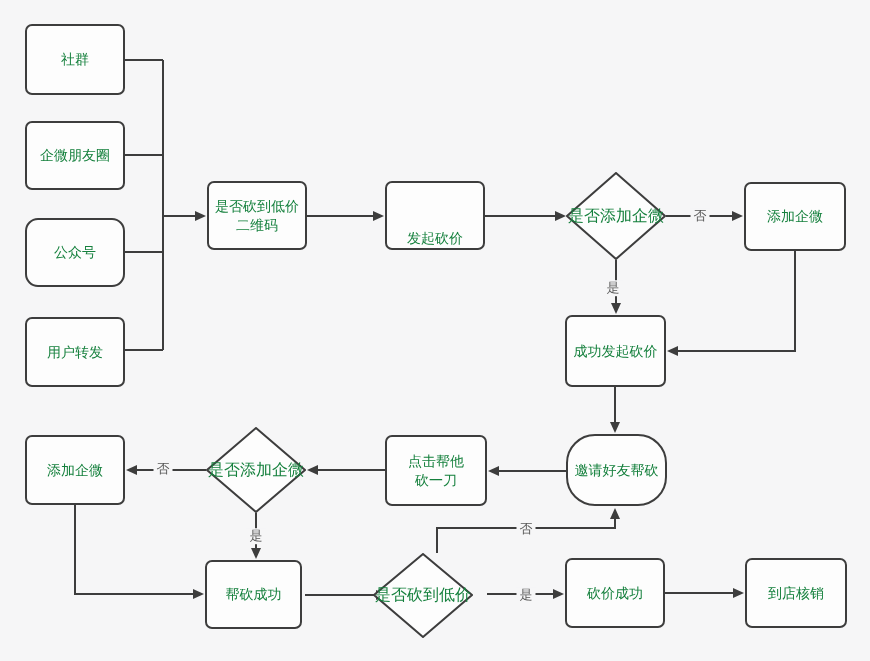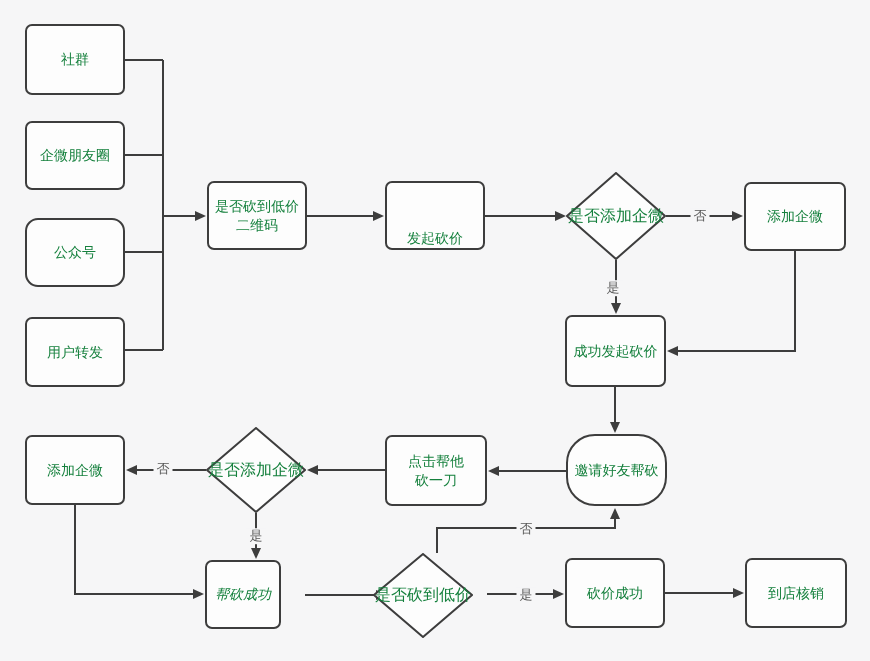--- a/index.html
+++ b/index.html
@@ -165,21 +165,21 @@
     <svg viewBox="0 0 100 86" preserveAspectRatio="none">
       <polygon points="50,1 99,43 50,85 1,43"></polygon>
     </svg>
     <span class="dlabel">是否添加企微</span>
   </div>
 
   <div class="node" style="left:25px;top:435px;width:100px;height:70px;">
     <span>添加企微</span>
   </div>
 
-  <div class="node" style="left:205px;top:560px;width:76px;height:69px;font-style:italic;">
+  <div class="node" style="left:205px;top:560px;width:97px;height:69px;">
     <span>帮砍成功</span>
   </div>
 
   <div class="diamond" style="left:373px;top:553px;width:100px;height:85px;">
     <svg viewBox="0 0 100 85" preserveAspectRatio="none">
       <polygon points="50,1 99,42 50,84 1,42"></polygon>
     </svg>
     <span class="dlabel">是否砍到低价</span>
   </div>
 

